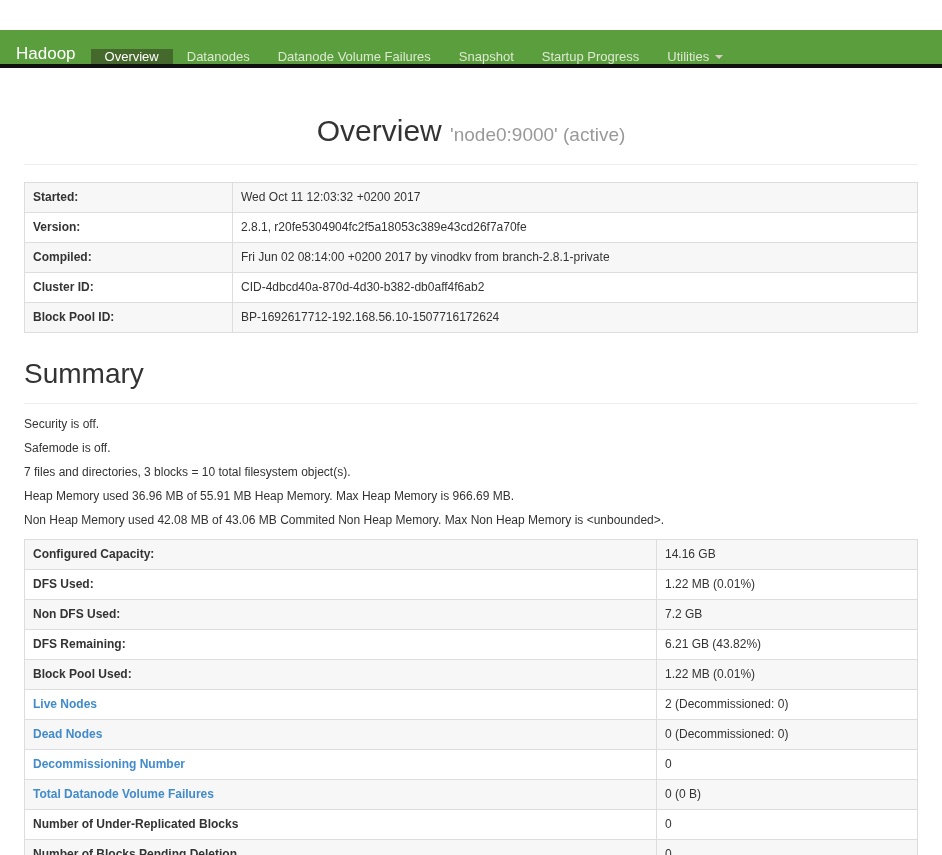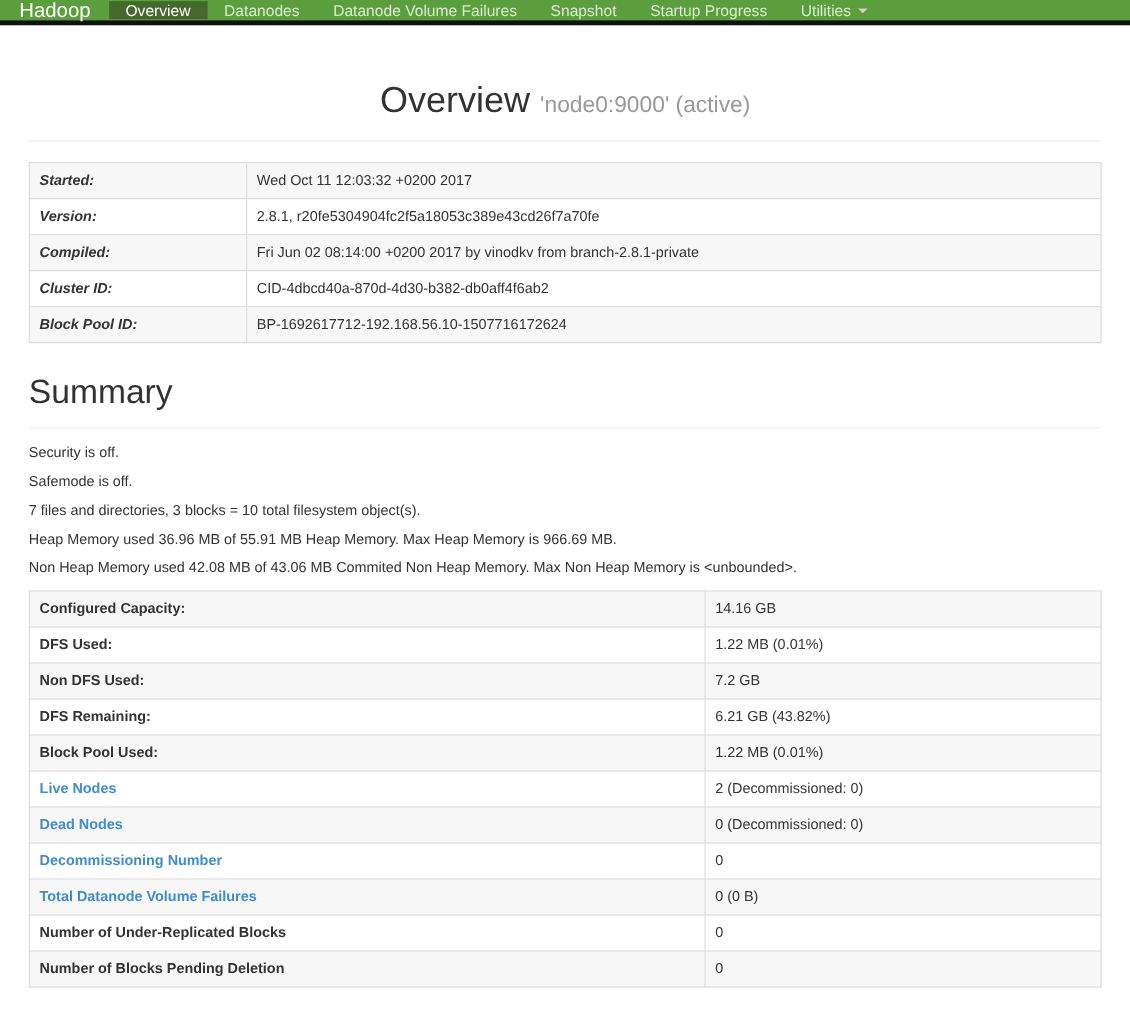--- a/index.html
+++ b/index.html
@@ -4,25 +4,26 @@
 <style>
   * { box-sizing: border-box; margin: 0; padding: 0; }
   html, body {
     width: 942px; height: 855px; overflow: hidden;
     background: #ffffff;
     font-family: "Liberation Sans", sans-serif;
     color: #333;
   }
   
   .navbar {
-    height: 21px;
+    height: 38px;
     background: #5b9e3d;
     border-bottom: 4px solid #111111;
     display: flex;
-    align-items: center;
+    align-items: flex-end;
+    margin-top: 30px;
   }
   .brand {
     color: #ffffff;
     font-size: 17px;
     padding: 0 15px 0 16px;
     display: flex;
     align-items: center;
     text-decoration: none;
     cursor: pointer;
   }
@@ -82,22 +83,22 @@
   }
   th, td {
     text-align: left;
     padding: 8px;
     border: 1px solid #dddddd;
     line-height: 13px;
     vertical-align: top;
   }
   th { font-weight: bold; }
   tbody tr:nth-child(odd) { background: #f7f7f7; }
-  .info-table th { width: 181px; font-style: italic; }
-  .summary-table th { width: 563px; }
+  .info-table th { width: 208px; }
+  .summary-table th { width: 632px; }
   .label-text.link {
     color: #428bca;
     cursor: pointer;
   }
   
   .section-heading {
     margin-top: 24px;
     font-size: 28px;
     font-weight: normal;
     color: #333;

